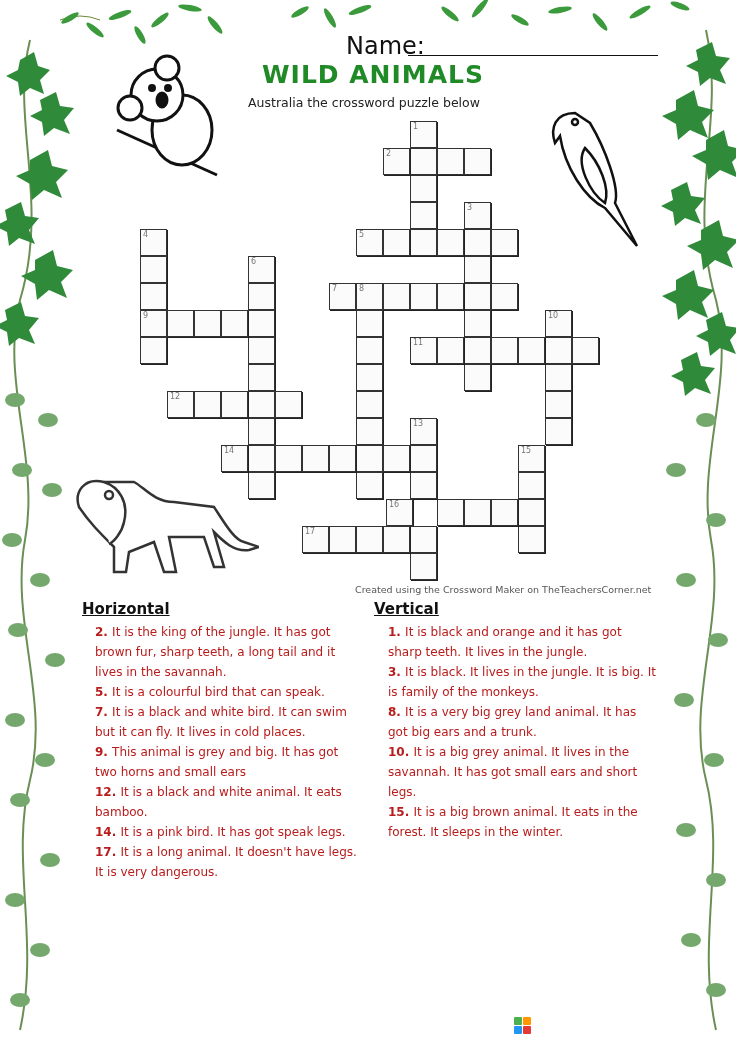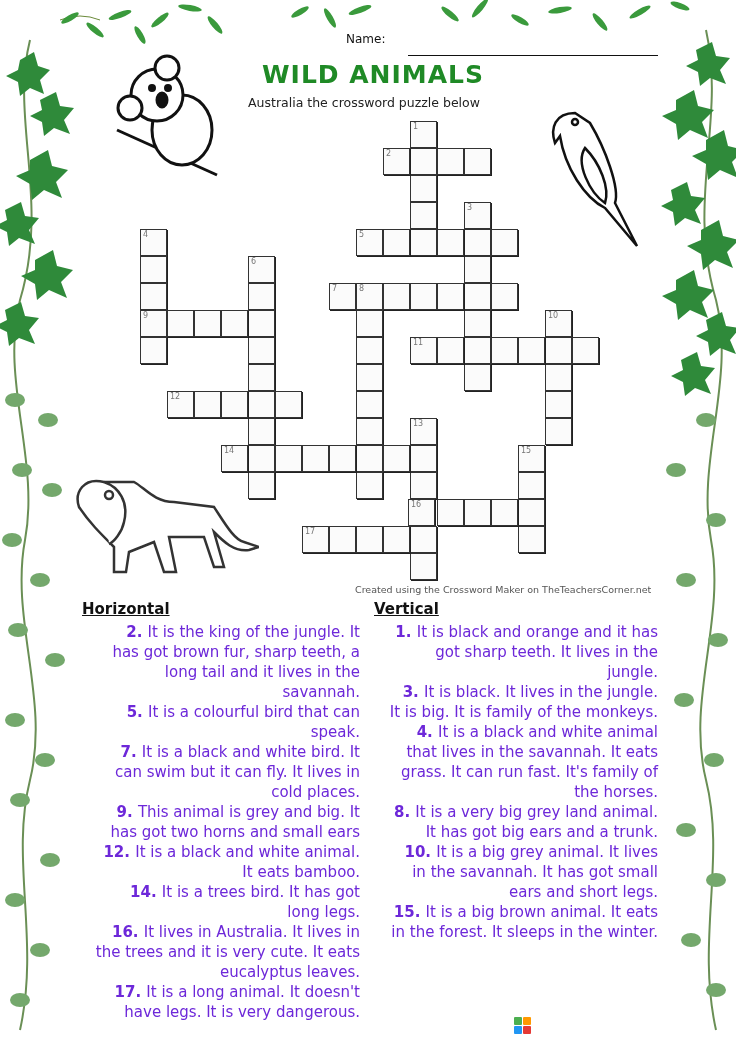--- a/index.html
+++ b/index.html
@@ -1,31 +1,31 @@
 <!DOCTYPE html>
 <html><head>
 <meta charset="utf-8">
 <style>
   html, body { margin:0; padding:0; }
   body { width:736px; height:1040px; background:#ffffff; position:relative; overflow:hidden;
          font-family:"DejaVu Sans", sans-serif; color:#1a1a1a; }
   .abs { position:absolute; }
-  .name-label { left:346px; top:32px; font-size:12px; color:#111; }
+  .name-label { left:346px; top:32px; font-size:24px; color:#111; }
   .name-line { left:408px; top:55px; width:250px; border-bottom:1.5px solid #111; height:0; }
   .title { left:262px; top:60px; font-size:25px; font-weight:bold; color:#1f8a26; letter-spacing:1px; }
   .subtitle { left:248px; top:95px; font-size:12.5px; color:#222; }
   #grid { left:0; top:0; width:736px; height:600px; }
   .cell { position:absolute; width:27px; height:27px; box-sizing:border-box; border:1px solid #333;
           background:#fbfbfb; box-shadow:1px 1px 0 #222; }
   .cell .num { position:absolute; left:2px; top:0px; font-size:8px; color:#777; font-family:"DejaVu Sans", sans-serif; }
   .cell input { width:100%; height:100%; border:none; background:transparent; text-align:center;
                 font-size:14px; text-transform:uppercase; padding:0; outline:none; font-family:"DejaVu Sans", sans-serif; }
   .credit { left:355px; top:584px; font-size:9.5px; color:#555; }
   .col-head { font-size:15px; font-weight:bold; text-decoration:underline; color:#111; }
-  .clues { font-size:15px; line-height:20px; color:#6d28d9;text-align:right; }
+  .clues { font-size:12px; line-height:20px; color:#b91c1c; }
   .clues .clue { margin:0; }
   .clues .n { font-weight:bold; }
   .h-head { left:82px; top:600px; }
   .v-head { left:374px; top:600px; }
   .h-list { left:95px; top:622px; width:265px; }
   .v-list { left:388px; top:622px; width:270px; }
   .brand { left:514px; top:1012px; font-size:20px; font-weight:bold; color:#1d3f8f; letter-spacing:0.5px; }
   .brand-logo { display:inline-grid; grid-template-columns:8px 8px; grid-gap:1px; vertical-align:middle; margin-right:3px; }
   .brand-logo span { width:8px; height:8px; display:block; border-radius:1px; }
   svg.deco { position:absolute; }
@@ -206,21 +206,21 @@
     <div class="cell" style="left: 491px; top: 337px;"><input maxlength="1" style=""></div>
     <div class="cell" style="left: 518px; top: 337px;"><input maxlength="1" style=""></div>
     <div class="cell" style="left: 572px; top: 337px;"><input maxlength="1" style=""></div>
     <div class="cell" style="left: 167px; top: 391px;"><span class="num">12</span><input maxlength="1" style=""></div>
     <div class="cell" style="left: 194px; top: 391px;"><input maxlength="1" style=""></div>
     <div class="cell" style="left: 221px; top: 391px;"><input maxlength="1" style=""></div>
     <div class="cell" style="left: 275px; top: 391px;"><input maxlength="1" style=""></div>
     <div class="cell" style="left: 410px; top: 418px;"><span class="num">13</span><input maxlength="1" style=""></div>
     <div class="cell" style="left: 410px; top: 445px;"><input maxlength="1" style=""></div>
     <div class="cell" style="left: 410px; top: 472px;"><input maxlength="1" style=""></div>
-    <div class="cell" style="left: 408px; top: 499px;"><span class="num">16</span><input maxlength="1" style=""></div>
+    <div class="cell" style="left: 386px; top: 499px;"><span class="num">16</span><input maxlength="1" style=""></div>
     <div class="cell" style="left: 410px; top: 526px;"><input maxlength="1" style=""></div>
     <div class="cell" style="left: 410px; top: 553px;"><input maxlength="1" style=""></div>
     <div class="cell" style="left: 221px; top: 445px;"><span class="num">14</span><input maxlength="1" style=""></div>
     <div class="cell" style="left: 275px; top: 445px;"><input maxlength="1" style=""></div>
     <div class="cell" style="left: 302px; top: 445px;"><input maxlength="1" style=""></div>
     <div class="cell" style="left: 329px; top: 445px;"><input maxlength="1" style=""></div>
     <div class="cell" style="left: 383px; top: 445px;"><input maxlength="1" style=""></div>
     <div class="cell" style="left: 518px; top: 445px;"><span class="num">15</span><input maxlength="1" style=""></div>
     <div class="cell" style="left: 518px; top: 472px;"><input maxlength="1" style=""></div>
     <div class="cell" style="left: 518px; top: 499px;"><input maxlength="1" style=""></div>
@@ -236,30 +236,28 @@
 
 <div class="abs credit">Created using the Crossword Maker on TheTeachersCorner.net</div>
 
 <div class="abs col-head h-head">Horizontal</div>
 <div class="abs clues h-list" id="h-list">
     <p class="clue"><span class="n">2. </span><span>It is the king of the jungle. It has got brown fur, sharp teeth, a long tail and it lives in the savannah.</span></p>
     <p class="clue"><span class="n">5. </span><span>It is a colourful bird that can speak.</span></p>
     <p class="clue"><span class="n">7. </span><span>It is a black and white bird. It can swim but it can fly. It lives in cold places.</span></p>
     <p class="clue"><span class="n">9. </span><span>This animal is grey and big. It has got two horns and small ears</span></p>
     <p class="clue"><span class="n">12. </span><span>It is a black and white animal. It eats bamboo.</span></p>
-    <p class="clue"><span class="n">14. </span><span>It is a trees bird. It has got long legs.</span></p>
-    <p class="clue"><span class="n">16. </span><span>It lives in Australia. It lives in the trees and it is very cute. It eats eucalyptus leaves.</span></p>
+    <p class="clue"><span class="n">14. </span><span>It is a pink bird. It has got speak legs.</span></p>
     <p class="clue"><span class="n">17. </span><span>It is a long animal. It doesn't have legs. It is very dangerous.</span></p>
   </div>
 
 <div class="abs col-head v-head">Vertical</div>
 <div class="abs clues v-list" id="v-list">
     <p class="clue"><span class="n">1. </span><span>It is black and orange and it has got sharp teeth. It lives in the jungle.</span></p>
     <p class="clue"><span class="n">3. </span><span>It is black. It lives in the jungle. It is big. It is family of the monkeys.</span></p>
-    <p class="clue"><span class="n">4. </span><span>It is a black and white animal that lives in the savannah. It eats grass. It can run fast. It's family of the horses.</span></p>
     <p class="clue"><span class="n">8. </span><span>It is a very big grey land animal. It has got big ears and a trunk.</span></p>
     <p class="clue"><span class="n">10. </span><span>It is a big grey animal. It lives in the savannah. It has got small ears and short legs.</span></p>
     <p class="clue"><span class="n">15. </span><span>It is a big brown animal. It eats in the forest. It sleeps in the winter.</span></p>
   </div>
 
 <div class="abs brand">
   <span class="brand-logo">
     <span style="background:#4caf50"></span>
       <span style="background:#ff9800"></span>
     <span style="background:#2196f3"></span>

